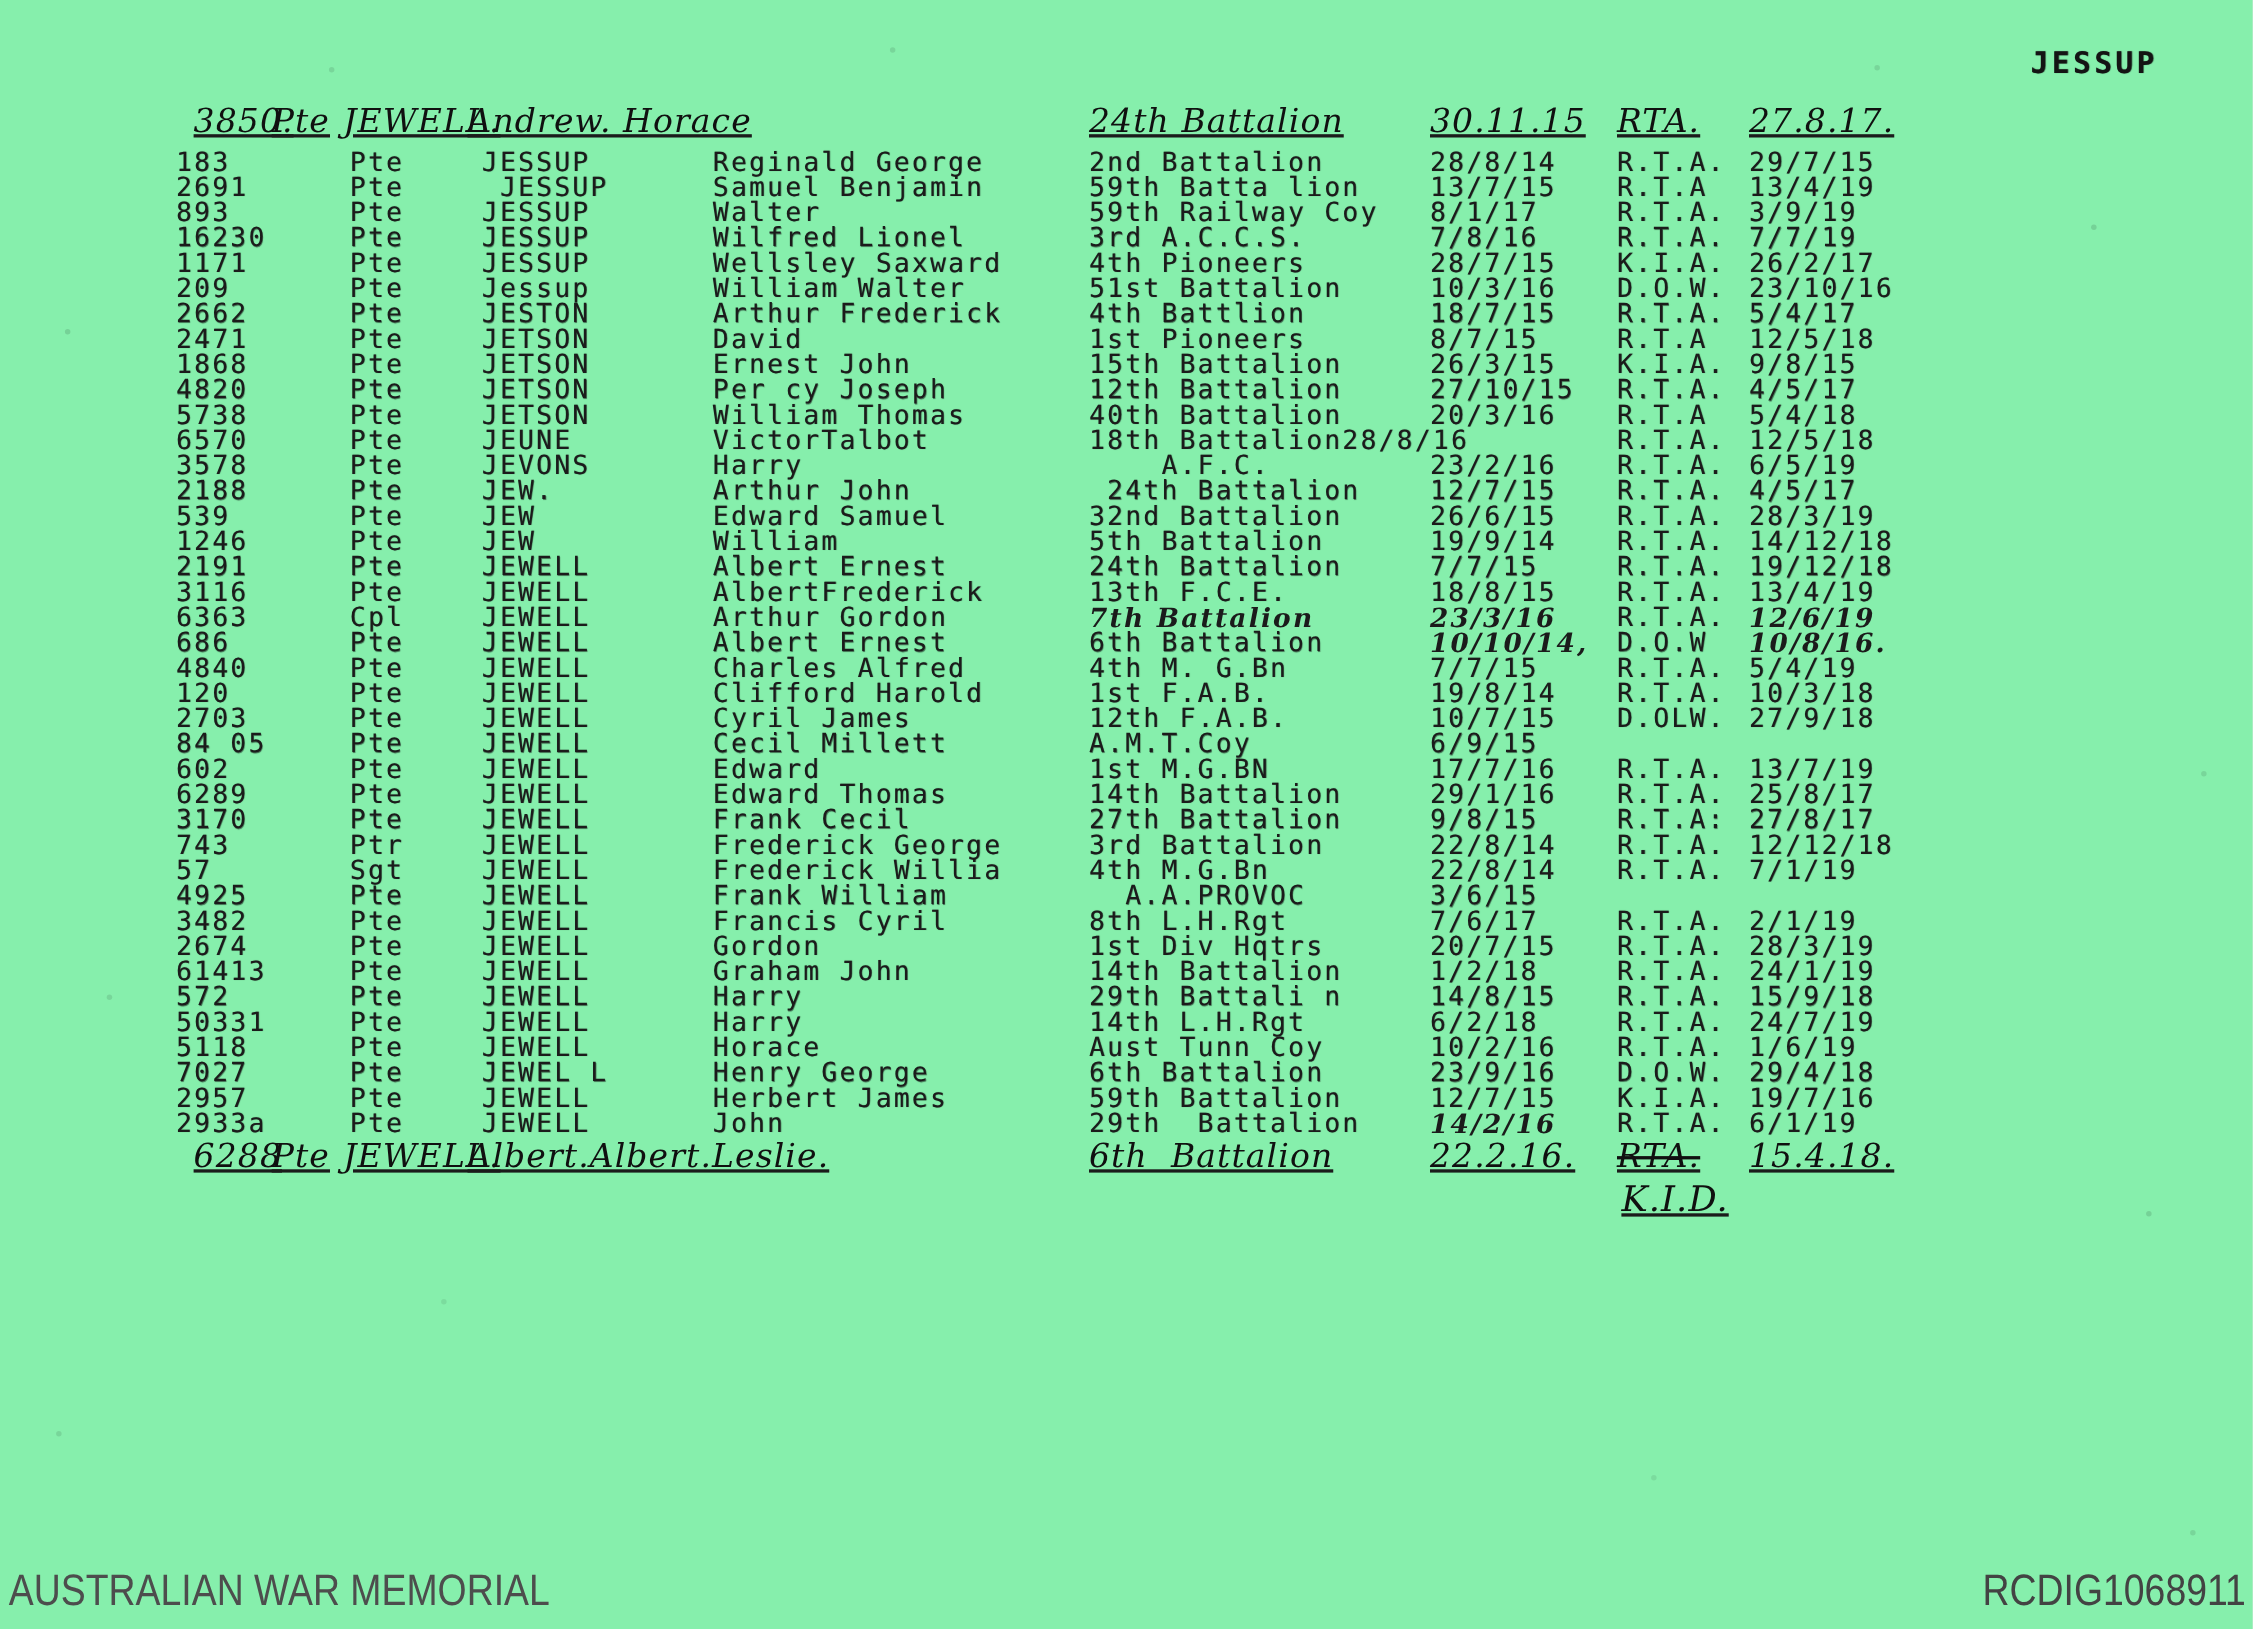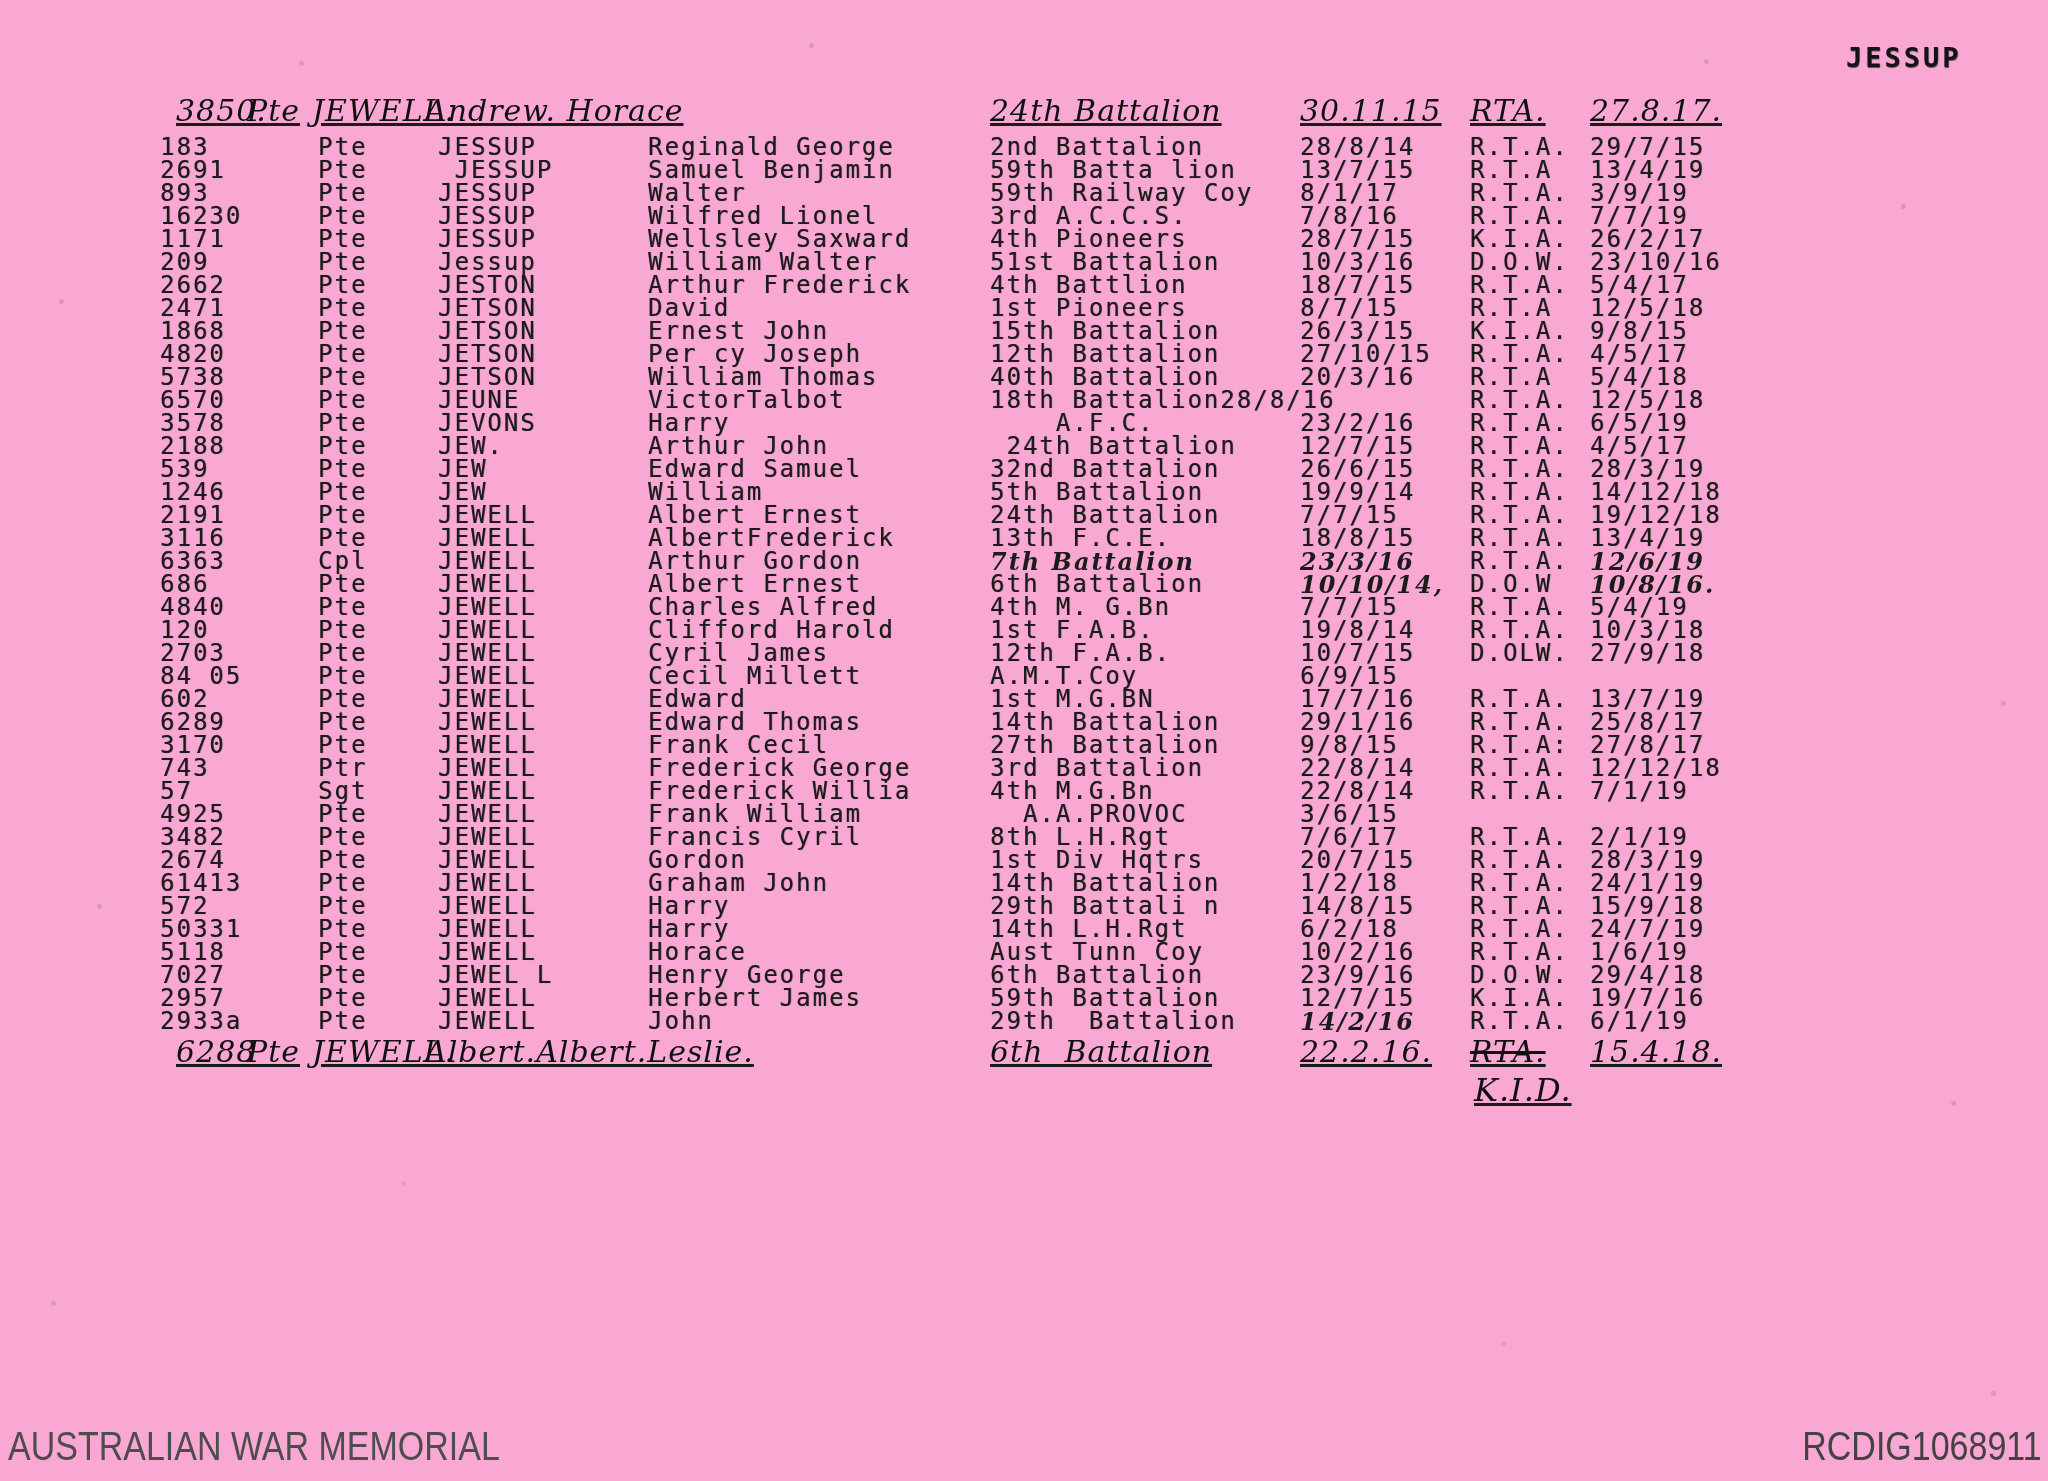--- a/index.html
+++ b/index.html
@@ -1,19 +1,19 @@
 <!DOCTYPE html>
 <html><head>
 <meta charset="utf-8">
 <style>
   html,body { margin:0; padding:0; background:#e9e9e9; }
   .sheet {
     position:relative;
     width:2048px; height:1481px;
-    background:#f9a8d4;
+    background:#86efac;
     overflow:hidden;
     font-family:"DejaVu Sans Mono", monospace;
     color:#1b1b1b;
   }
   
   .page-label {
     position:absolute; top:42px; left:1846px;
     font-size:27px; font-weight:bold; letter-spacing:3px;
     color:#141414;
     text-shadow:0.6px 0.6px 0.8px rgba(10,10,10,0.6);

